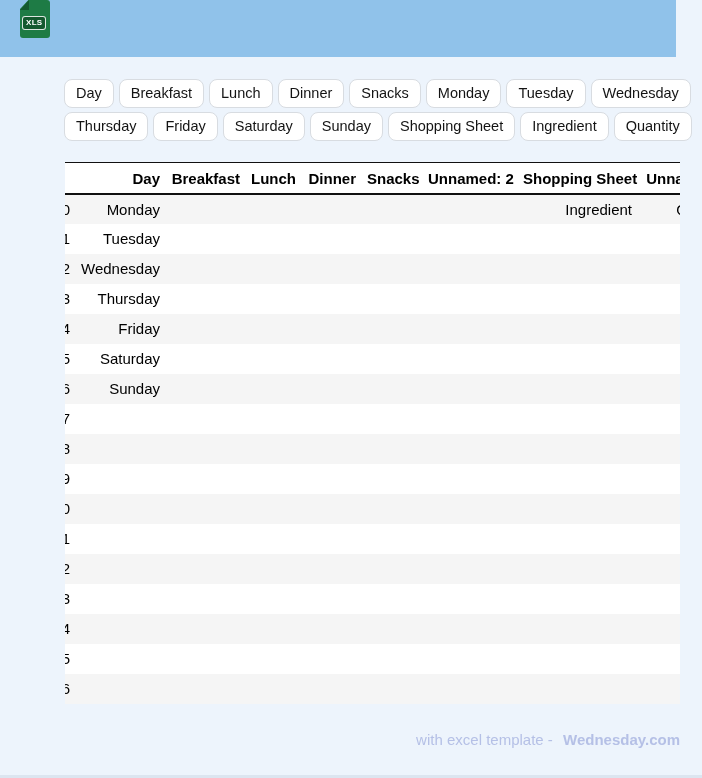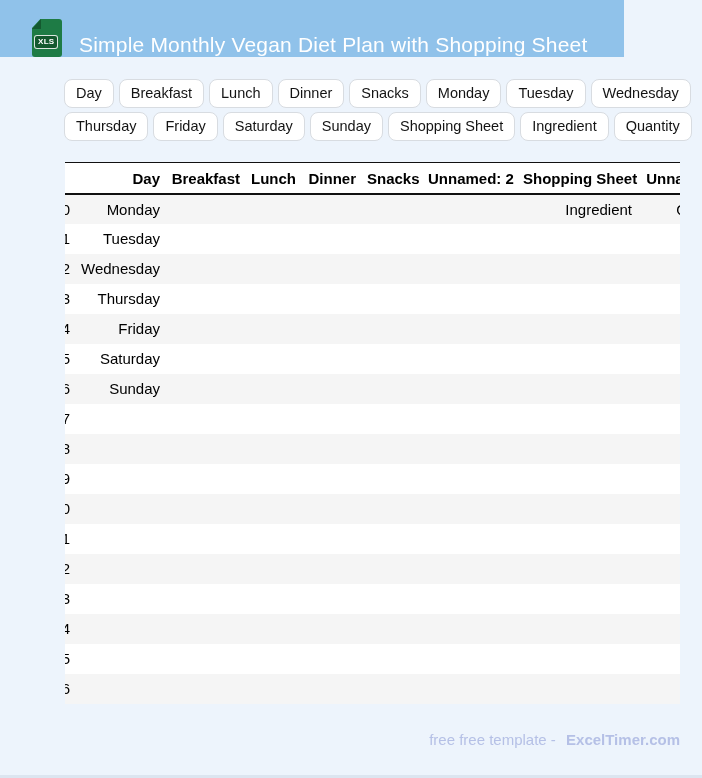--- a/index.html
+++ b/index.html
@@ -8,22 +8,22 @@
   }
   *{margin:0;padding:0;box-sizing:border-box;}
   html,body{width:702px;}
   body{
     width:702px;height:778px;background:var(--page-bg);
     font-family:"Liberation Sans","DejaVu Sans",sans-serif;
     position:relative;overflow:hidden;
   }
   
   .title-bar{
-    width:624px;height:57px;background:var(--header-bar);
-    display:flex;align-items:flex-end;padding-left:32px;
+    width:676px;height:57px;background:var(--header-bar);
+    display:flex;align-items:flex-start;padding-left:20px;
   }
   .file-icon{position:relative;width:30px;height:38px;margin-right:17px;flex:0 0 auto;}
   .file-body{
     position:absolute;inset:0;background:var(--icon-green);border-radius:3px;
     clip-path:polygon(28% 0,100% 0,100% 100%,0 100%,0 24%);
   }
   .file-fold{
     position:absolute;left:0;top:0;width:9px;height:10px;background:var(--icon-dark);
     clip-path:polygon(0 100%,100% 0,100% 100%);
   }
@@ -67,21 +67,20 @@
 </style>
 </head>
 <body>
 
 <header class="title-bar">
   <div class="file-icon">
     <div class="file-body"></div>
     <div class="file-fold"></div>
     <div class="file-badge">XLS</div>
   </div>
-  <h1 class="page-title">Simple Monthly Vegan Diet Plan with Shopping Sheet</h1>
 </header>
 
 <div class="chips" id="chips">
     <div class="chip-row">
       <span class="chip">Day</span>
       <span class="chip">Breakfast</span>
       <span class="chip">Lunch</span>
       <span class="chip">Dinner</span>
       <span class="chip">Snacks</span>
       <span class="chip">Monday</span>
@@ -311,17 +310,17 @@
           <td></td>
           <td></td>
           <td></td>
           <td></td>
         </tr>
       </tbody>
   </table>
 </div>
 
 <div class="footer">
-  <span>free free template -</span>
-  <span class="brand">ExcelTimer.com</span>
+  <span>with excel template -</span>
+  <span class="brand">Wednesday.com</span>
 </div>
 
 <div class="bottom-strip"></div>
 
 </body></html>

